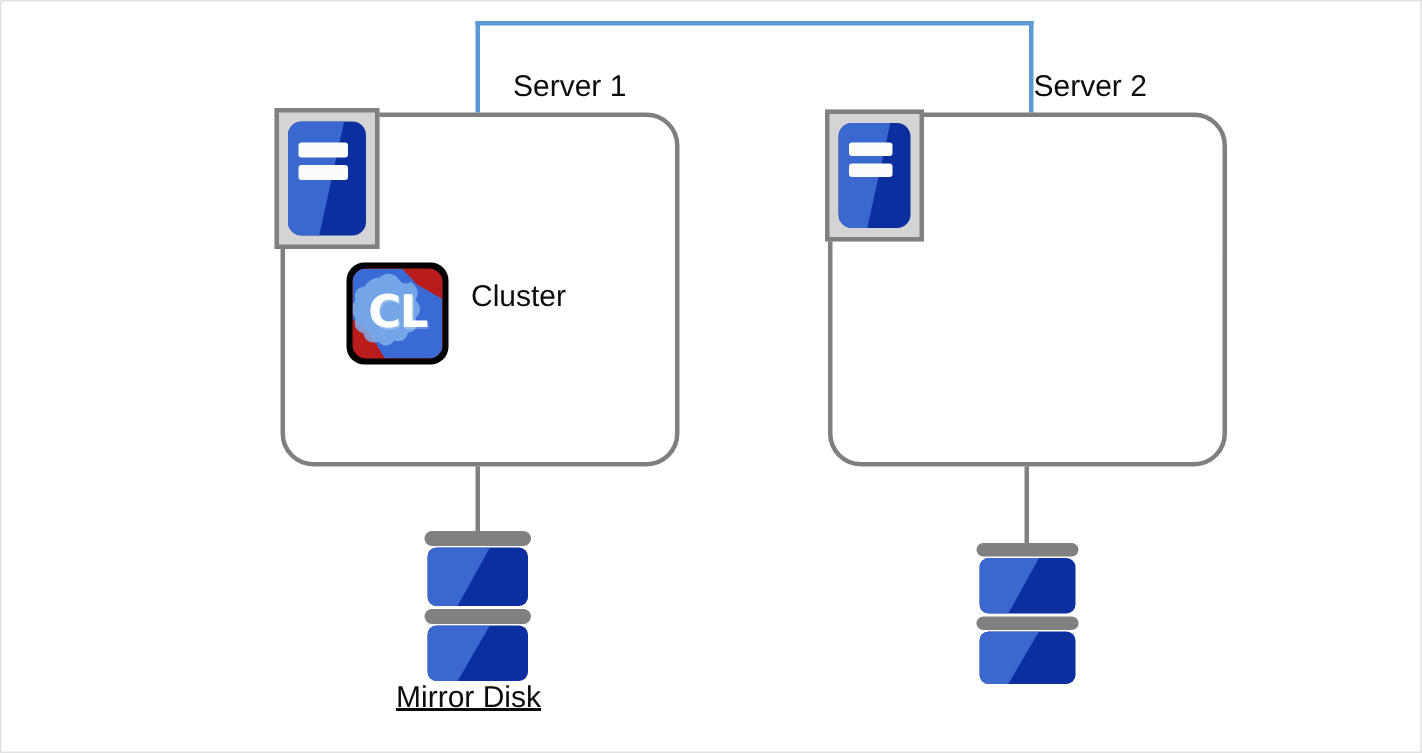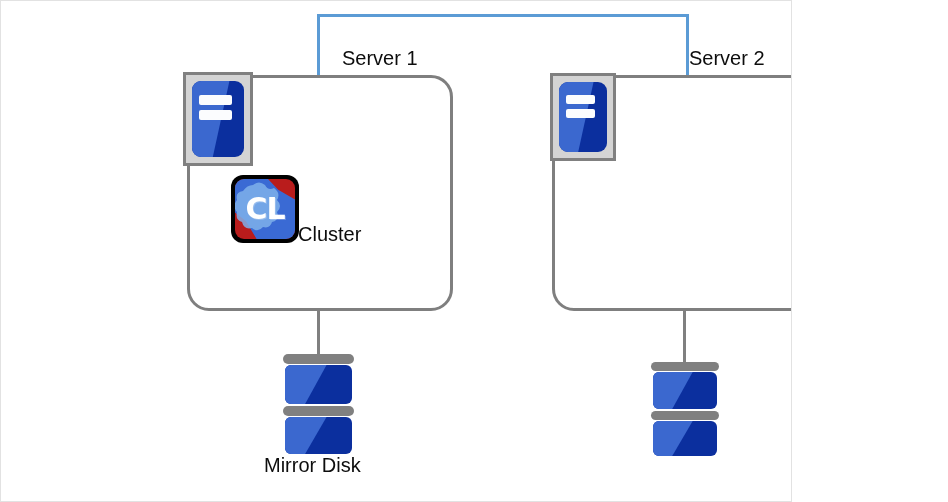--- a/index.html
+++ b/index.html
@@ -6,21 +6,21 @@
   html, body {
     margin: 0;
     padding: 0;
     background: #ffffff;
   }
   body {
     font-family: "Liberation Sans", sans-serif;
   }
   #canvas {
     position: relative;
-    width: 792px;
+    width: 948px;
     height: 502px;
     background: #ffffff;
     border: 1px solid #e2e2e2;
     box-sizing: border-box;
     overflow: hidden;
   }
   .abs { position: absolute; }
 
   
   .link-h {
@@ -171,21 +171,21 @@
 
   <div class="abs cl-icon" style="left:230px; top:174px; width:68px; height:68px;">
     <div class="inner">
       <svg class="blob" viewBox="0 0 60 60" preserveAspectRatio="none">
         <path d="M18 6 q6 -5 12 0 q3 6 9 3 q7 5 3 12 q6 6 0 12 q3 8 -5 10 q-2 7 -9 5 q-5 6 -11 1 q-8 2 -10 -6 q-7 -2 -5 -10 q-5 -6 0 -12 q-2 -8 6 -9 q4 -6 10 -6 z" fill="#7fb0ea" opacity="0.85"></path>
       </svg>
       <div class="cl-text">CL</div>
     </div>
   </div>
 
-  <div class="abs label" style="left:297px; top:185px;margin-top:36px;">Cluster</div>
+  <div class="abs label" style="left:313px; top:185px;">Cluster</div>
 
   <div class="abs label" style="left:688px; top:45px;">Server 2</div>
 
   <div class="abs server-box" style="left:551px; top:74px; width:266px; height:236px;"></div>
 
   <div class="abs srv-icon" style="left:549px; top:72px; width:66px; height:88px;">
     <div class="body">
       <div class="bar b1"></div>
       <div class="bar b2"></div>
     </div>
@@ -194,21 +194,21 @@
   <div class="abs stem" style="left:316px; top:310px; width:3px; height:49px;"></div>
   <div class="abs stem" style="left:682px; top:310px; width:3px; height:56px;"></div>
 
   <div class="abs disk" style="left:282px; top:353px; width:71px; height:100px;">
     <div class="plate" style="top:0px; height:10px;"></div>
     <div class="slab" style="top:11px; height:39px;"></div>
     <div class="plate" style="top:52px; height:10px;"></div>
     <div class="slab" style="top:63px; height:37px;"></div>
   </div>
 
-  <div class="abs label" style="left:263px; top:452px;">Mirror Disk</div>
+  <div class="abs label" style="left:263px; top:452px;text-decoration:underline;">Mirror Disk</div>
 
   <div class="abs disk" style="left:650px; top:361px; width:68px; height:94px;">
     <div class="plate" style="top:0px; height:9px;"></div>
     <div class="slab" style="top:10px; height:37px;"></div>
     <div class="plate" style="top:49px; height:9px;"></div>
     <div class="slab" style="top:59px; height:35px;"></div>
   </div>
 
 </div>
 

